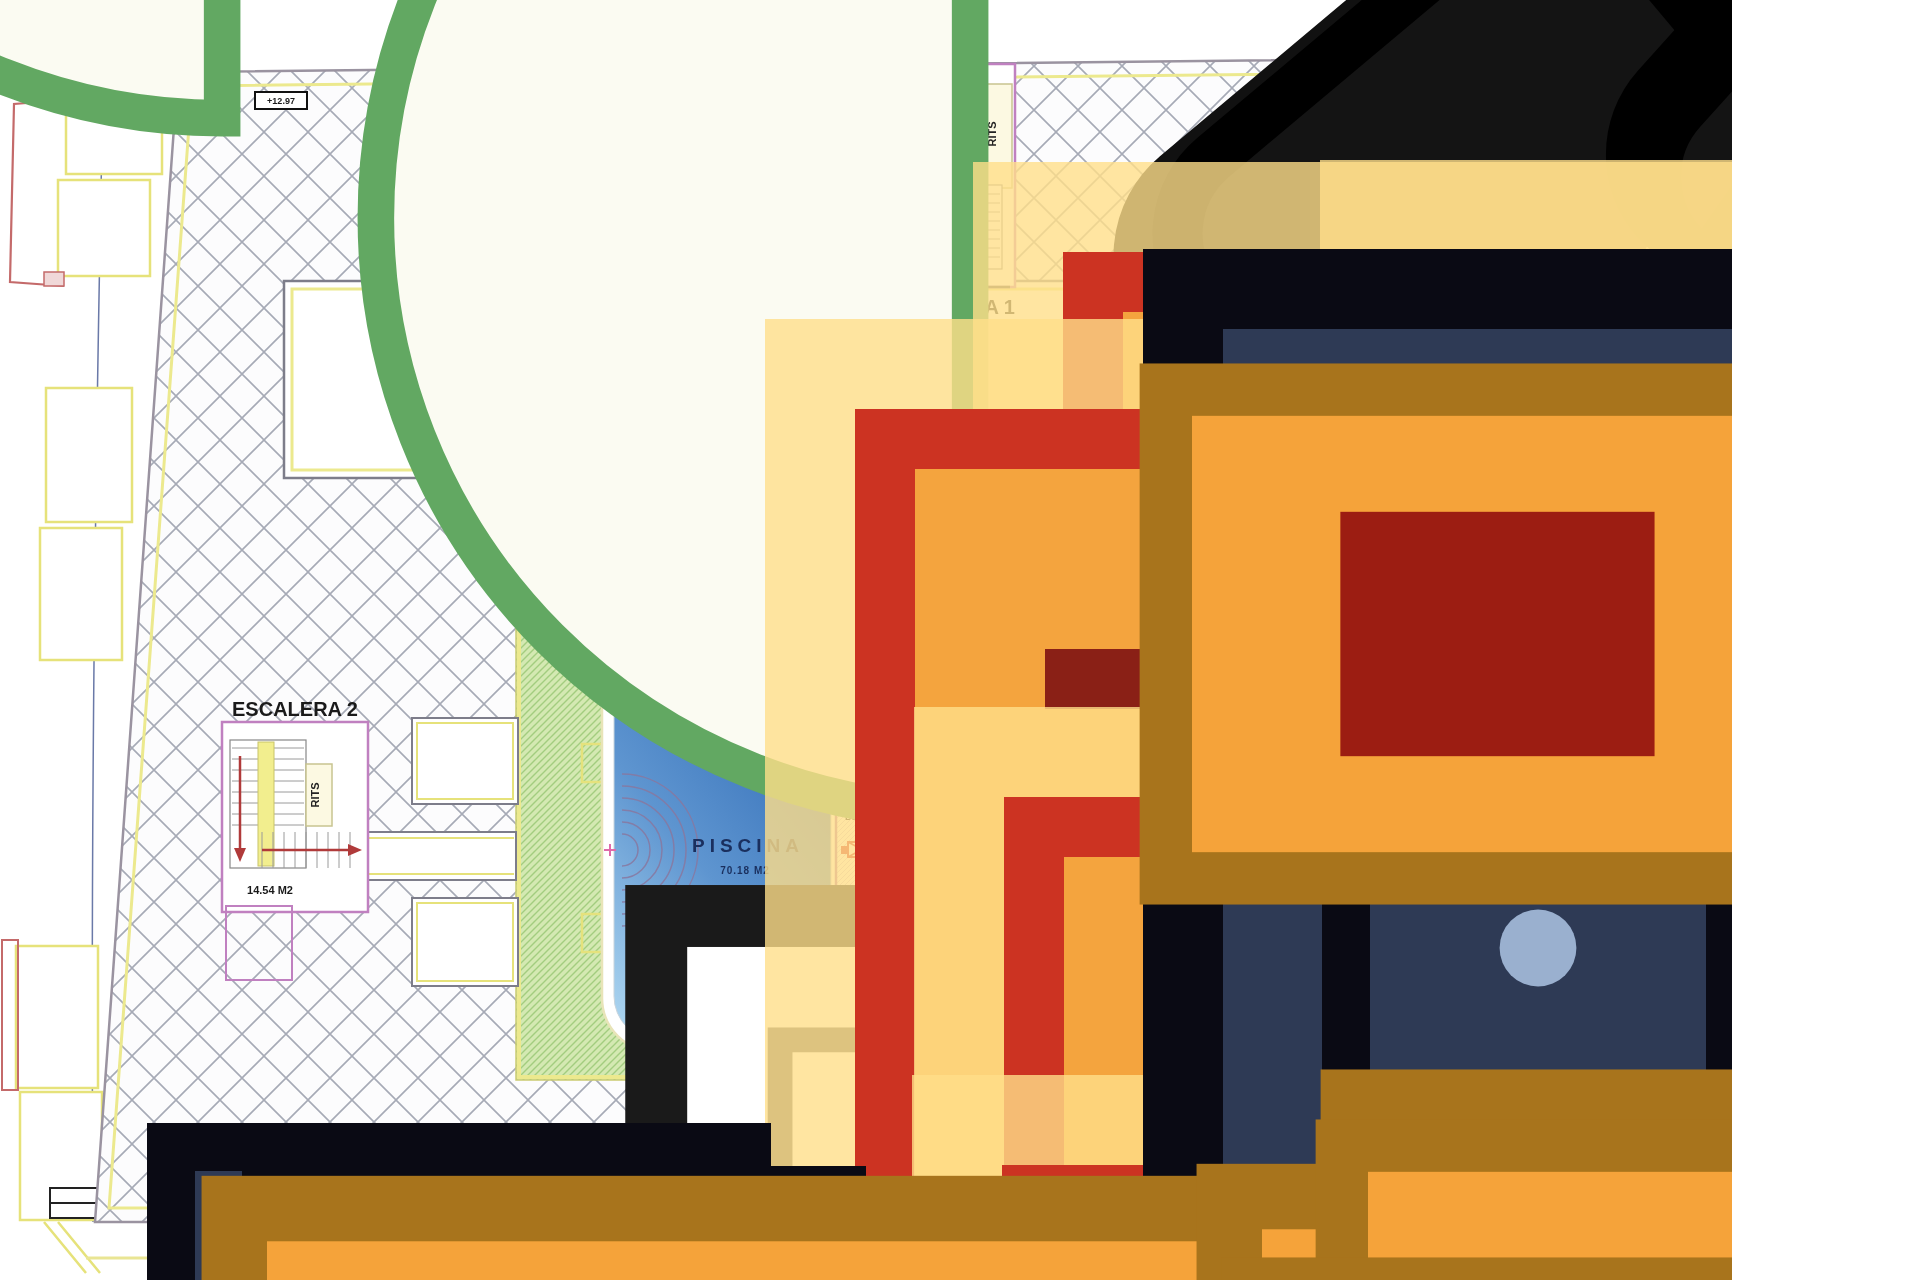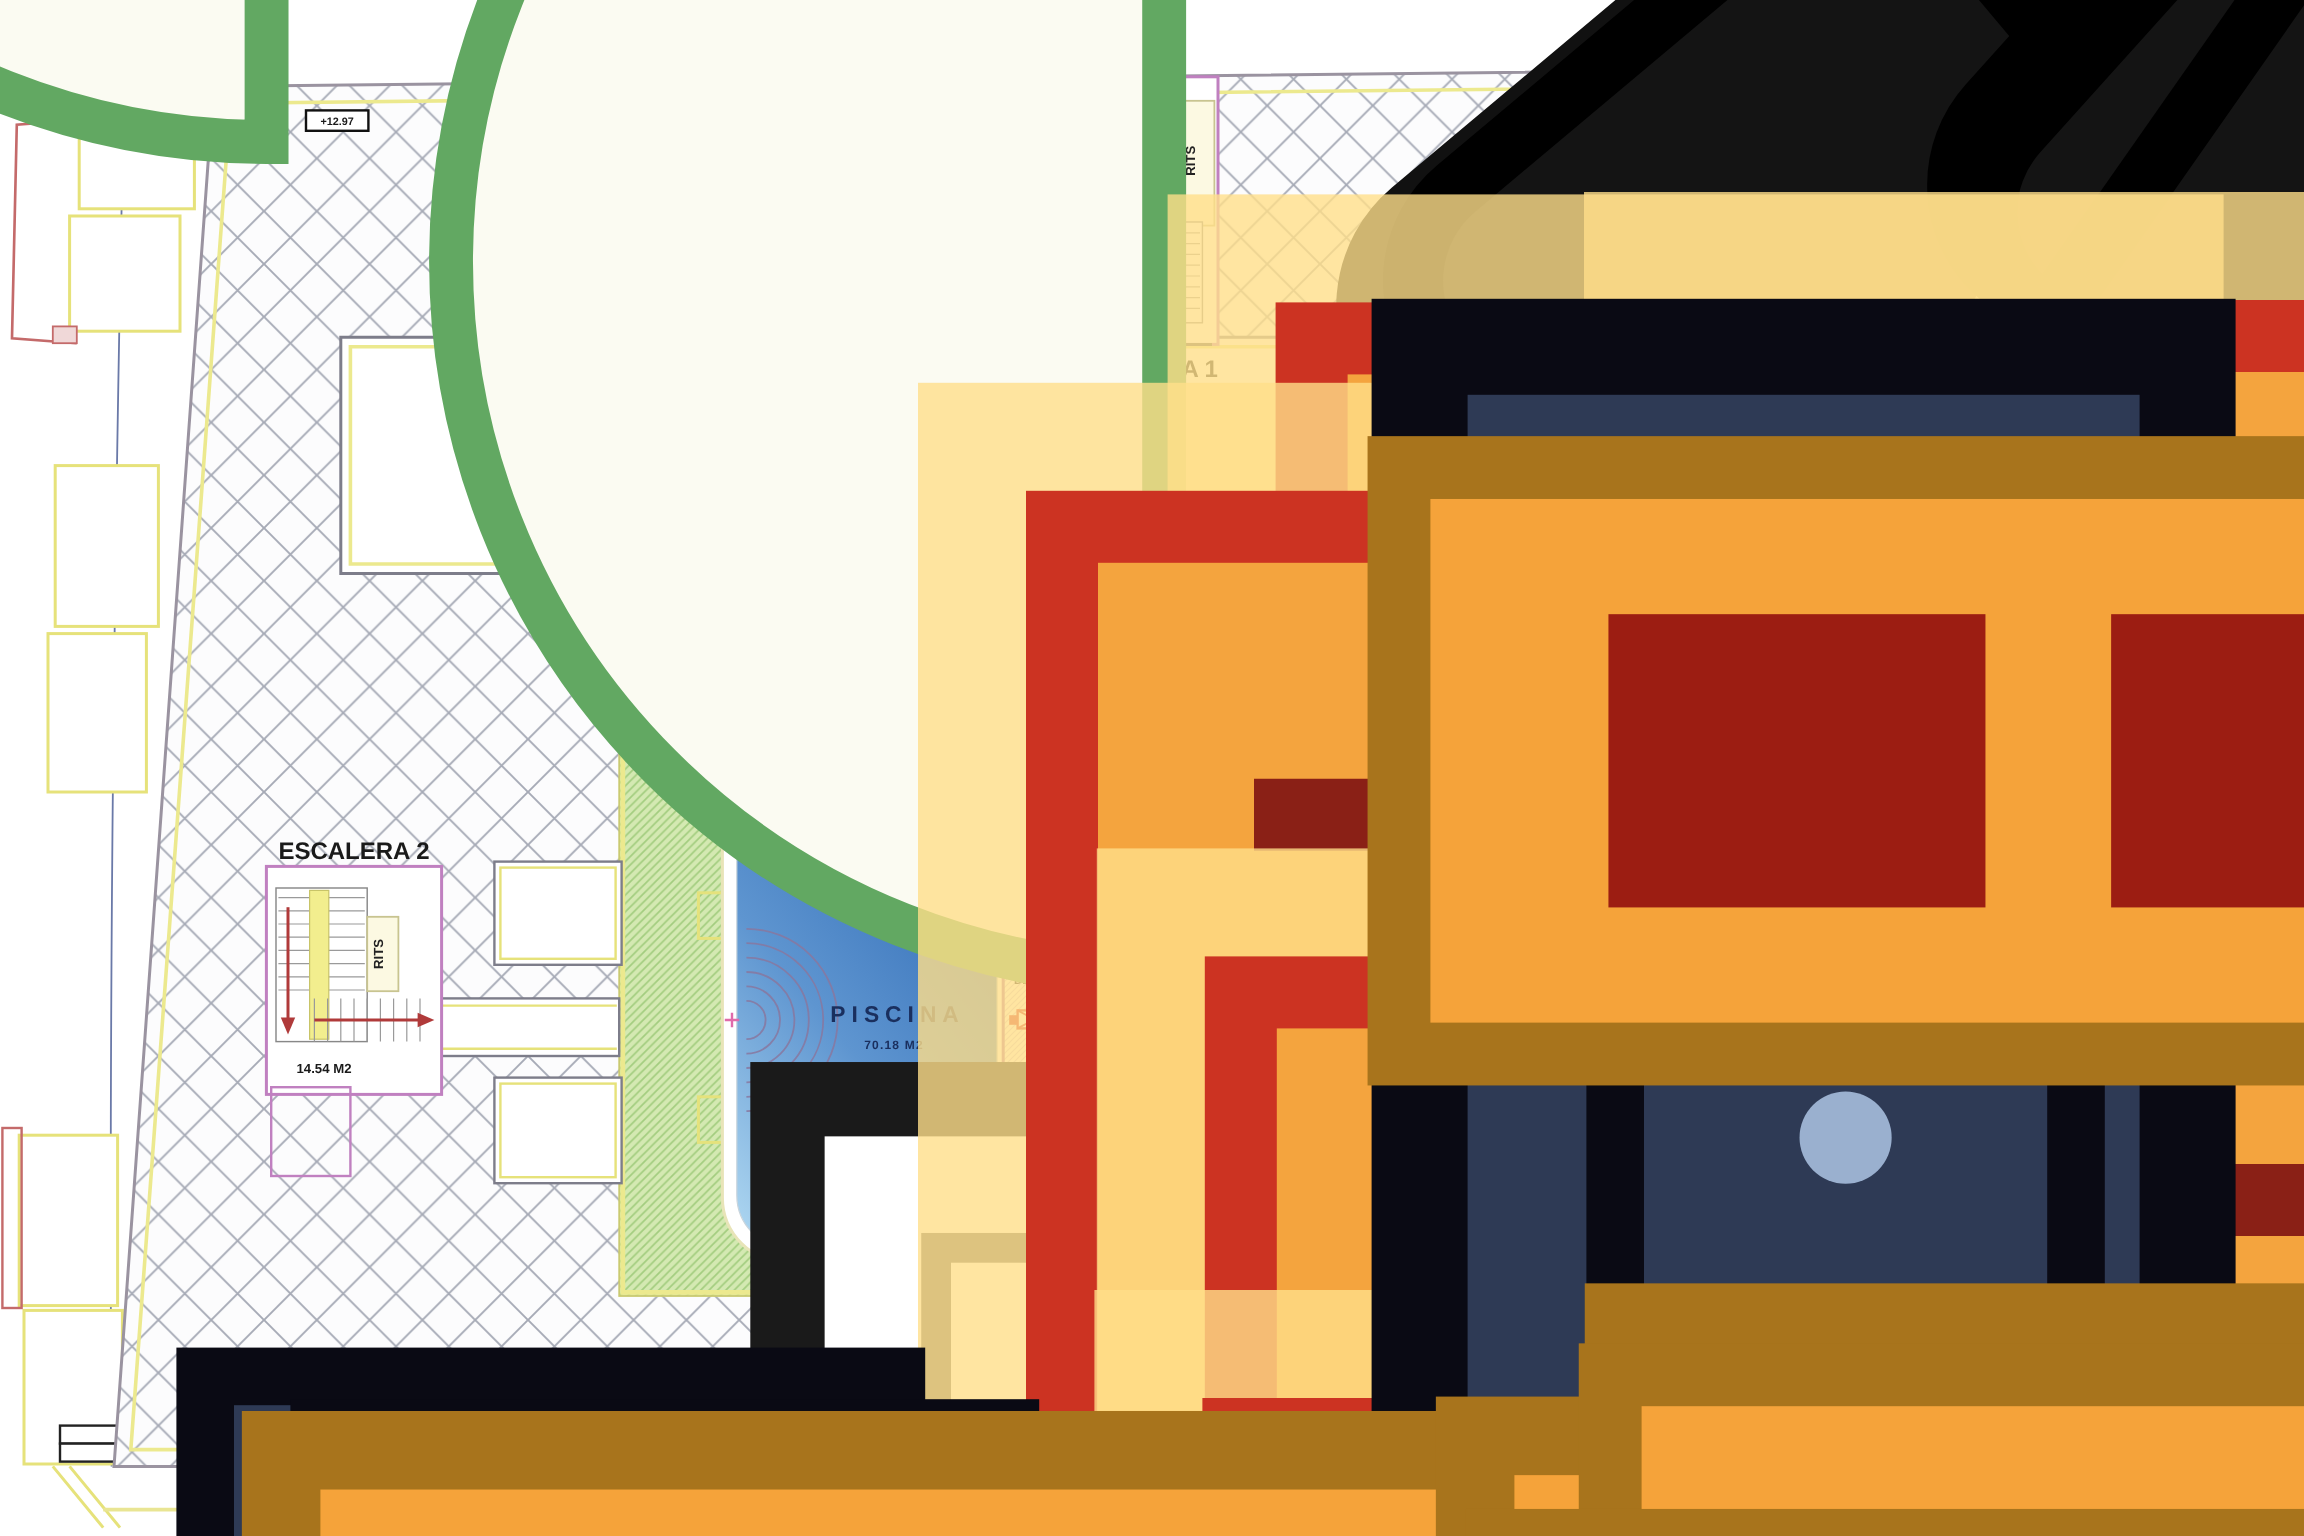--- a/index.html
+++ b/index.html
@@ -1,16 +1,16 @@
 <!DOCTYPE html>
 <html><head>
 <meta charset="utf-8">
 <style>
   html,body{margin:0;padding:0;background:#ffffff;}
-  .page{width:1920px;height:1280px;position:relative;background:#fff;overflow:hidden;
+  .page{width:1732px;height:1280px;position:relative;background:#fff;overflow:hidden;
         font-family:"Liberation Sans", sans-serif;}
   svg{display:block;}
   text{font-family:"Liberation Sans", sans-serif;fill:#1a1a1a;}
   .lbl-big{font-size:20px;font-weight:bold;}
   .lbl-sm{font-size:11px;font-weight:bold;}
   .lbl-xs{font-size:9.5px;font-weight:bold;}
   .lbl-rits{font-size:11px;font-weight:bold;fill:#222;}
   .lbl-pool{font-size:19px;font-weight:bold;letter-spacing:5px;fill:#1a2f5e;}
   .lbl-pool-sm{font-size:10px;font-weight:bold;fill:#1a2f5e;letter-spacing:1px;}
   .lbl-solarium{font-size:13px;font-weight:bold;letter-spacing:0.5px;}

